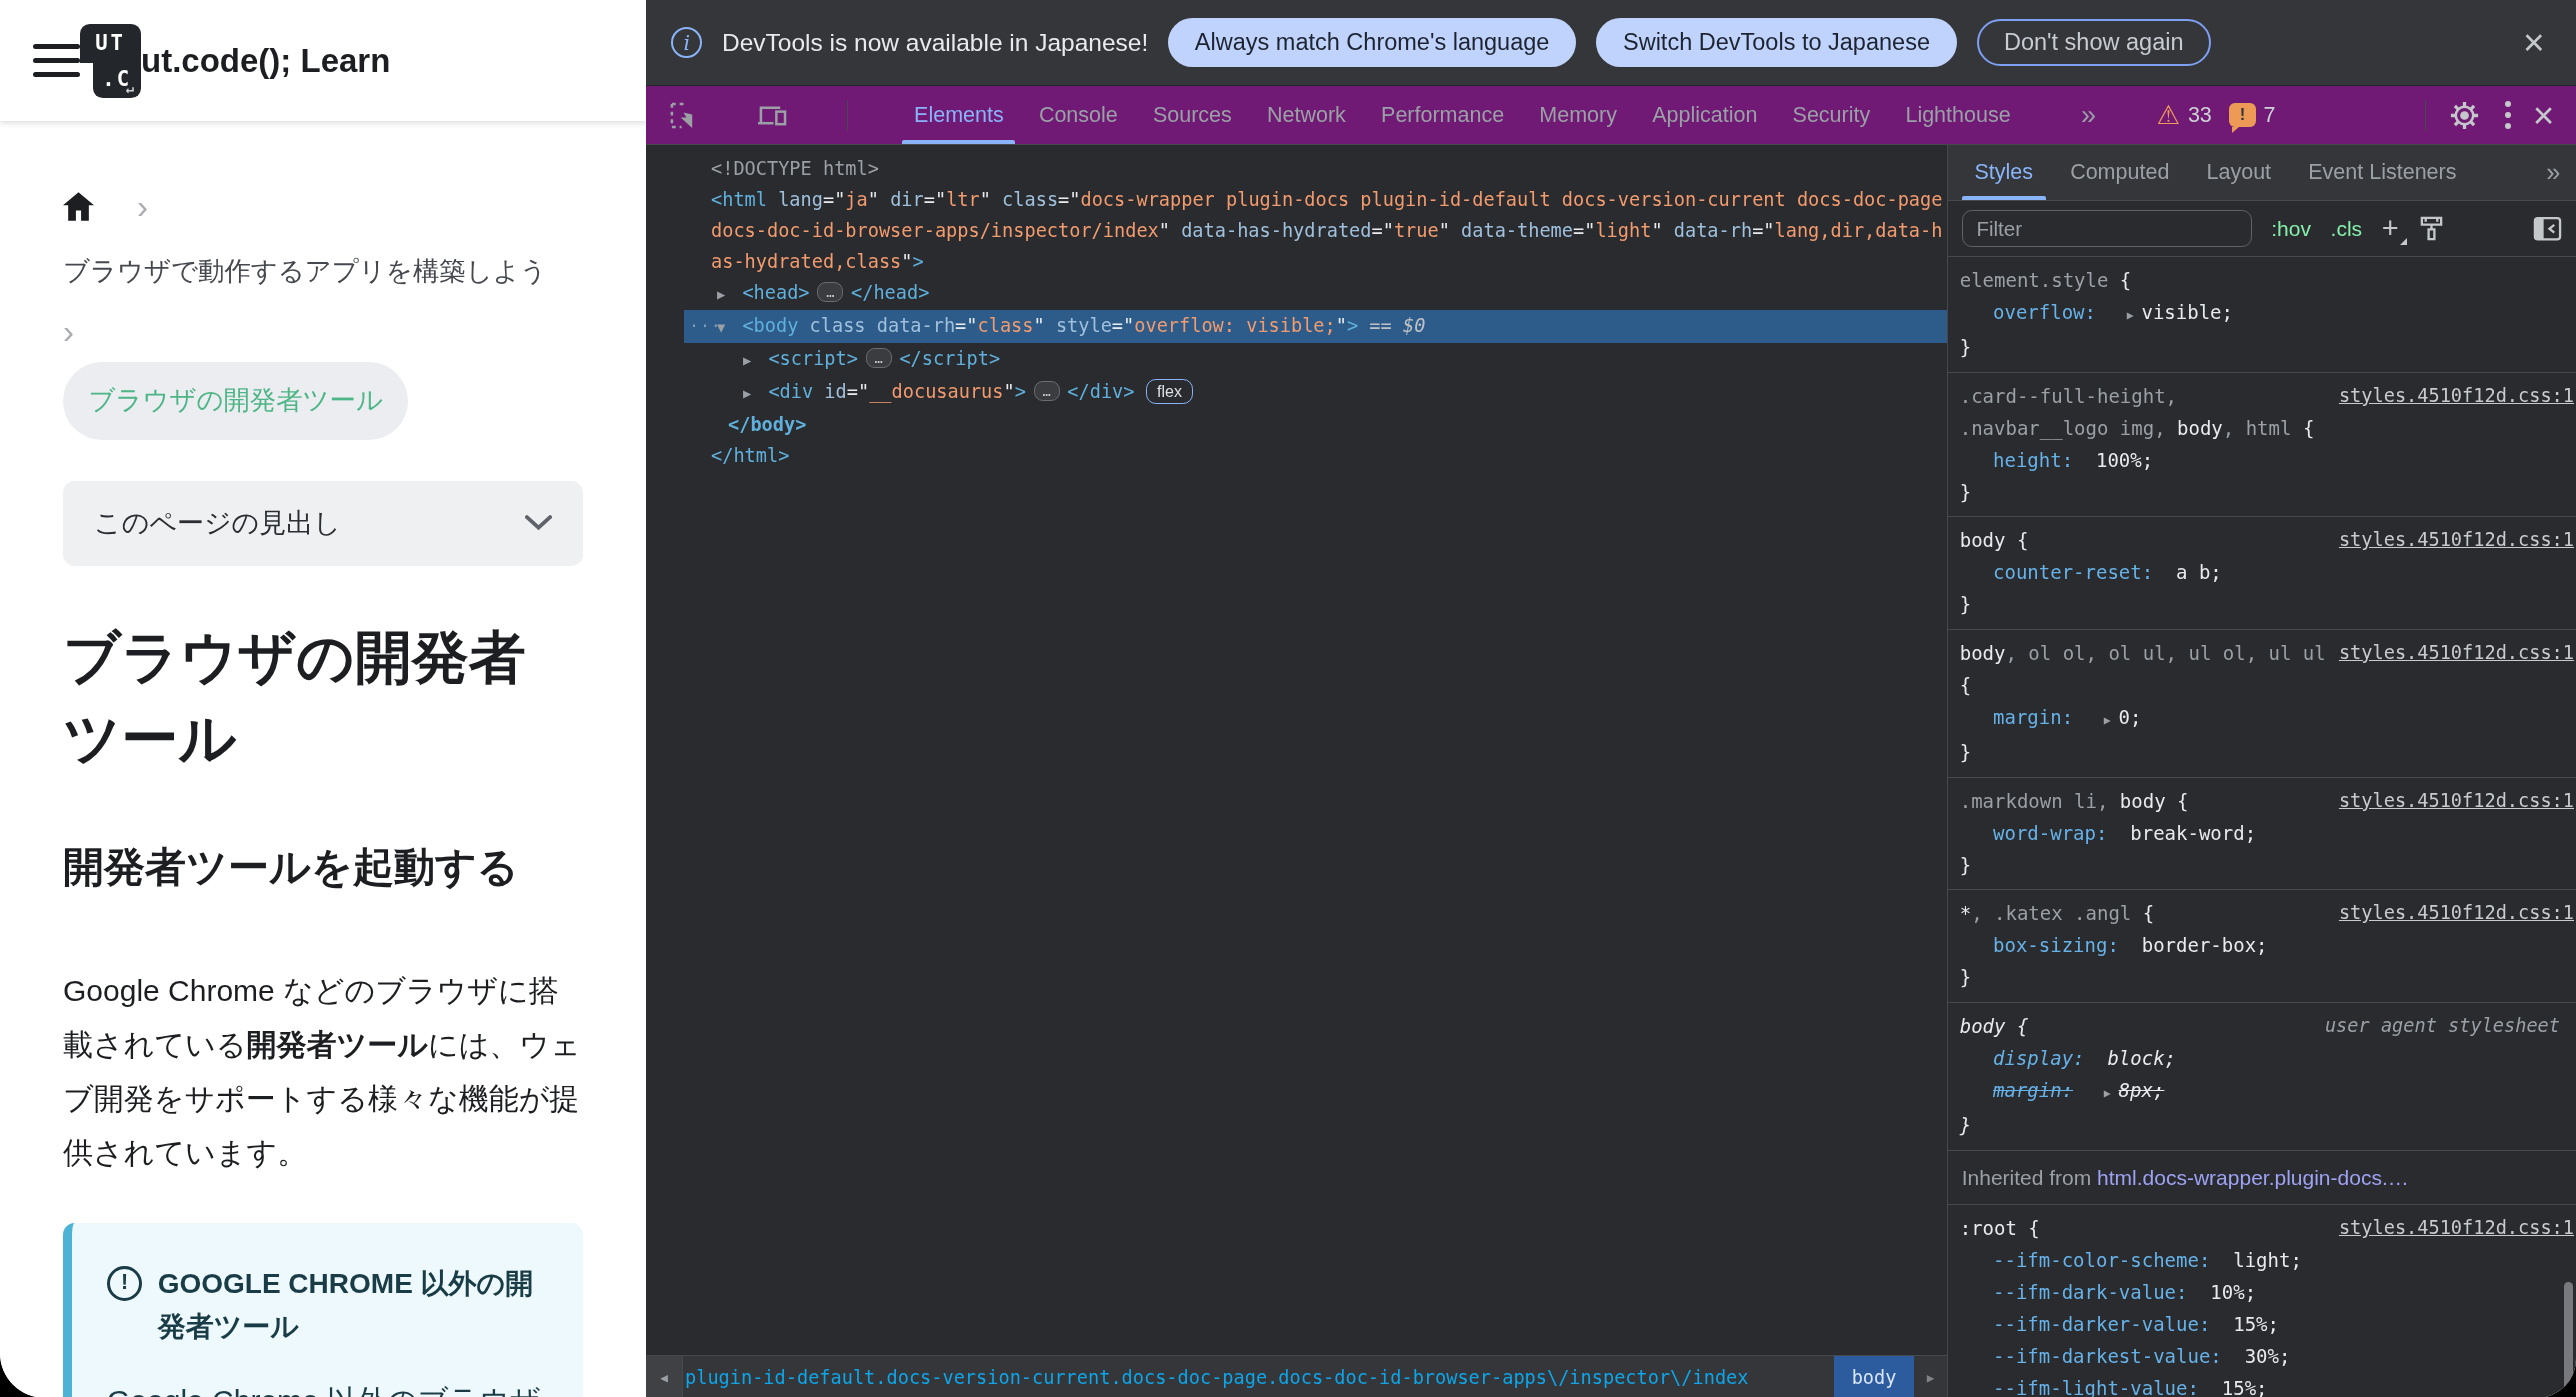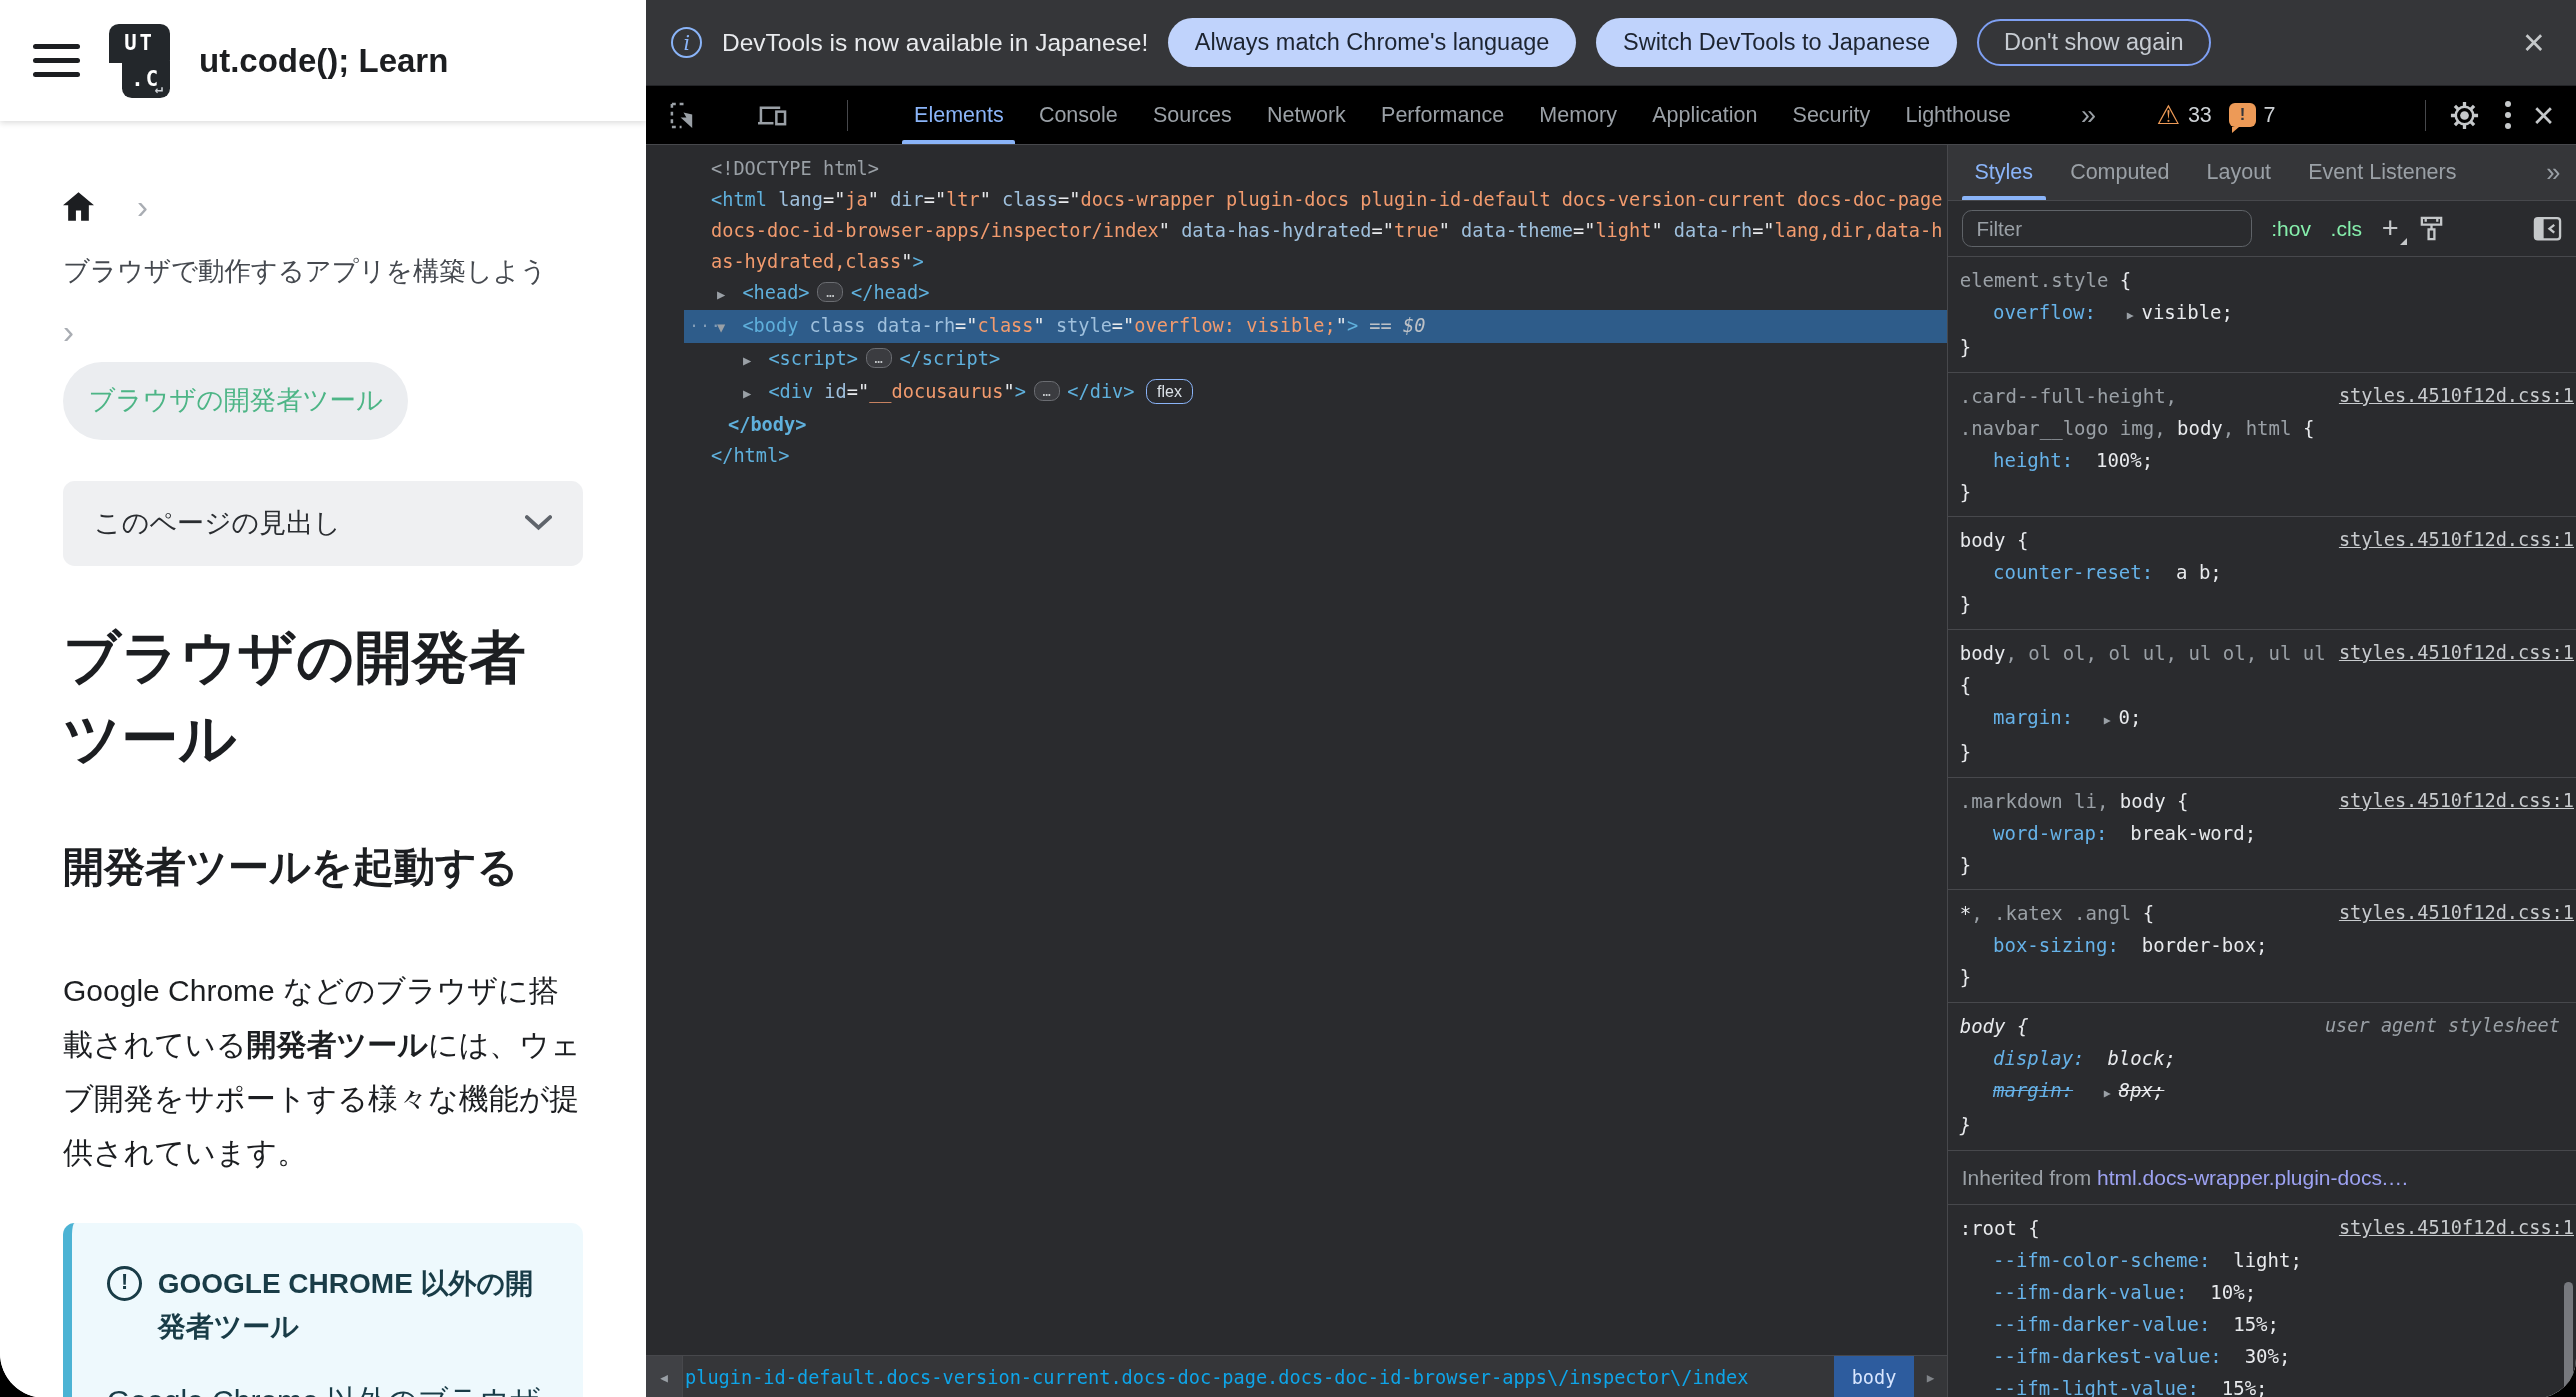--- a/index.html
+++ b/index.html
@@ -3,21 +3,21 @@
 <meta charset="utf-8">
 <style>
   html,body{margin:0;padding:0;background:#000;}
   *{box-sizing:border-box;}
   .screen{width:2576px;height:1398px;display:flex;overflow:hidden;position:relative;
     border-bottom-left-radius:45px;border-bottom-right-radius:39px;background:#fff;
     font-family:"Liberation Sans","DejaVu Sans",sans-serif;}
 
   
   .page{width:646px;background:#fff;position:relative;flex-shrink:0;overflow:hidden;}
-  .navbar{height:121px;display:flex;align-items:center;gap:29px;padding:0 33px;
+  .navbar{height:121px;display:flex;align-items:center;padding:0 33px;
     box-shadow:0 2px 5.9px rgba(0,0,0,.14);position:relative;z-index:2;}
   .hamburger{width:47px;display:flex;flex-direction:column;gap:8.8px;cursor:pointer;}
   .hamburger span{display:block;height:4.9px;background:#1c1e21;border-radius:2.9px;}
   .logo{width:61px;height:74px;position:relative;color:#fff;
     font-family:"DejaVu Sans Mono",monospace;font-weight:bold;font-size:20.6px;}
   .logo .lt{position:absolute;top:0;left:0;width:61px;height:39px;background:#23272b;
     border-radius:9.8px 9.8px 2.9px 0;display:flex;align-items:center;justify-content:center;letter-spacing:2.9px;}
   .logo .lb{position:absolute;top:37px;left:12.7px;width:48px;height:37px;background:#23272b;
     border-radius:0 0 9.8px 9.8px;display:flex;align-items:center;justify-content:center;letter-spacing:2px;}
   .logo .ret{position:absolute;bottom:2px;right:6.9px;font-size:13.7px;color:#cfd3d8;}
@@ -49,21 +49,21 @@
   .info-i{width:31px;height:31px;border:2.4px solid #8ab4f8;border-radius:50%;color:#8ab4f8;
     display:flex;align-items:center;justify-content:center;
     font-family:"DejaVu Serif",serif;font-style:italic;font-size:20.6px;flex-shrink:0;}
   .notif-msg{font-size:24.5px;white-space:nowrap;}
   .pill-btn{background:#c0d3fc;color:#1d2430;border:none;border-radius:25.4px;height:49px;
     padding:0 27px;font-size:23.5px;font-weight:500;font-family:inherit;white-space:nowrap;cursor:pointer;}
   .ghost-btn{background:transparent;color:#c7ccd2;border:2px solid #7e9ff2;border-radius:25.4px;
     height:47px;padding:0 25.4px;font-size:23.5px;font-family:inherit;white-space:nowrap;cursor:pointer;}
   .x-btn{margin-left:auto;color:#c5c8ca;font-size:37px;line-height:1;cursor:pointer;padding:0 5.9px;}
 
-  .tabbar{height:59px;background:#000000;border-bottom:1px solid #47484c;display:flex;
+  .tabbar{height:59px;background:#701a75;border-bottom:1px solid #47484c;display:flex;
     align-items:center;padding:0 15.7px 0 13.7px;font-size:21.5px;color:#9aa0a6;flex-shrink:0;gap:39px;}
   .tb-icon{padding:0 9.8px;display:flex;align-items:center;cursor:pointer;}
   .tb-sep{width:1px;height:31px;background:#47484c;margin:0 9.8px;}
   .tabs{display:flex;height:100%;}
   .tab{padding:0 17.6px;display:flex;align-items:center;position:relative;cursor:pointer;white-space:nowrap;}
   .tab.active{color:#8ab4f8;}
   .tab.active::after{content:"";position:absolute;left:5.9px;right:5.9px;bottom:0;height:3.9px;
     background:#8ab4f8;border-radius:2px 2px 0 0;}
   .more-chev{font-size:27px;padding:0 13.7px;cursor:pointer;}
   .badge-group{display:flex;align-items:center;gap:7.8px;margin-left:7.8px;}

